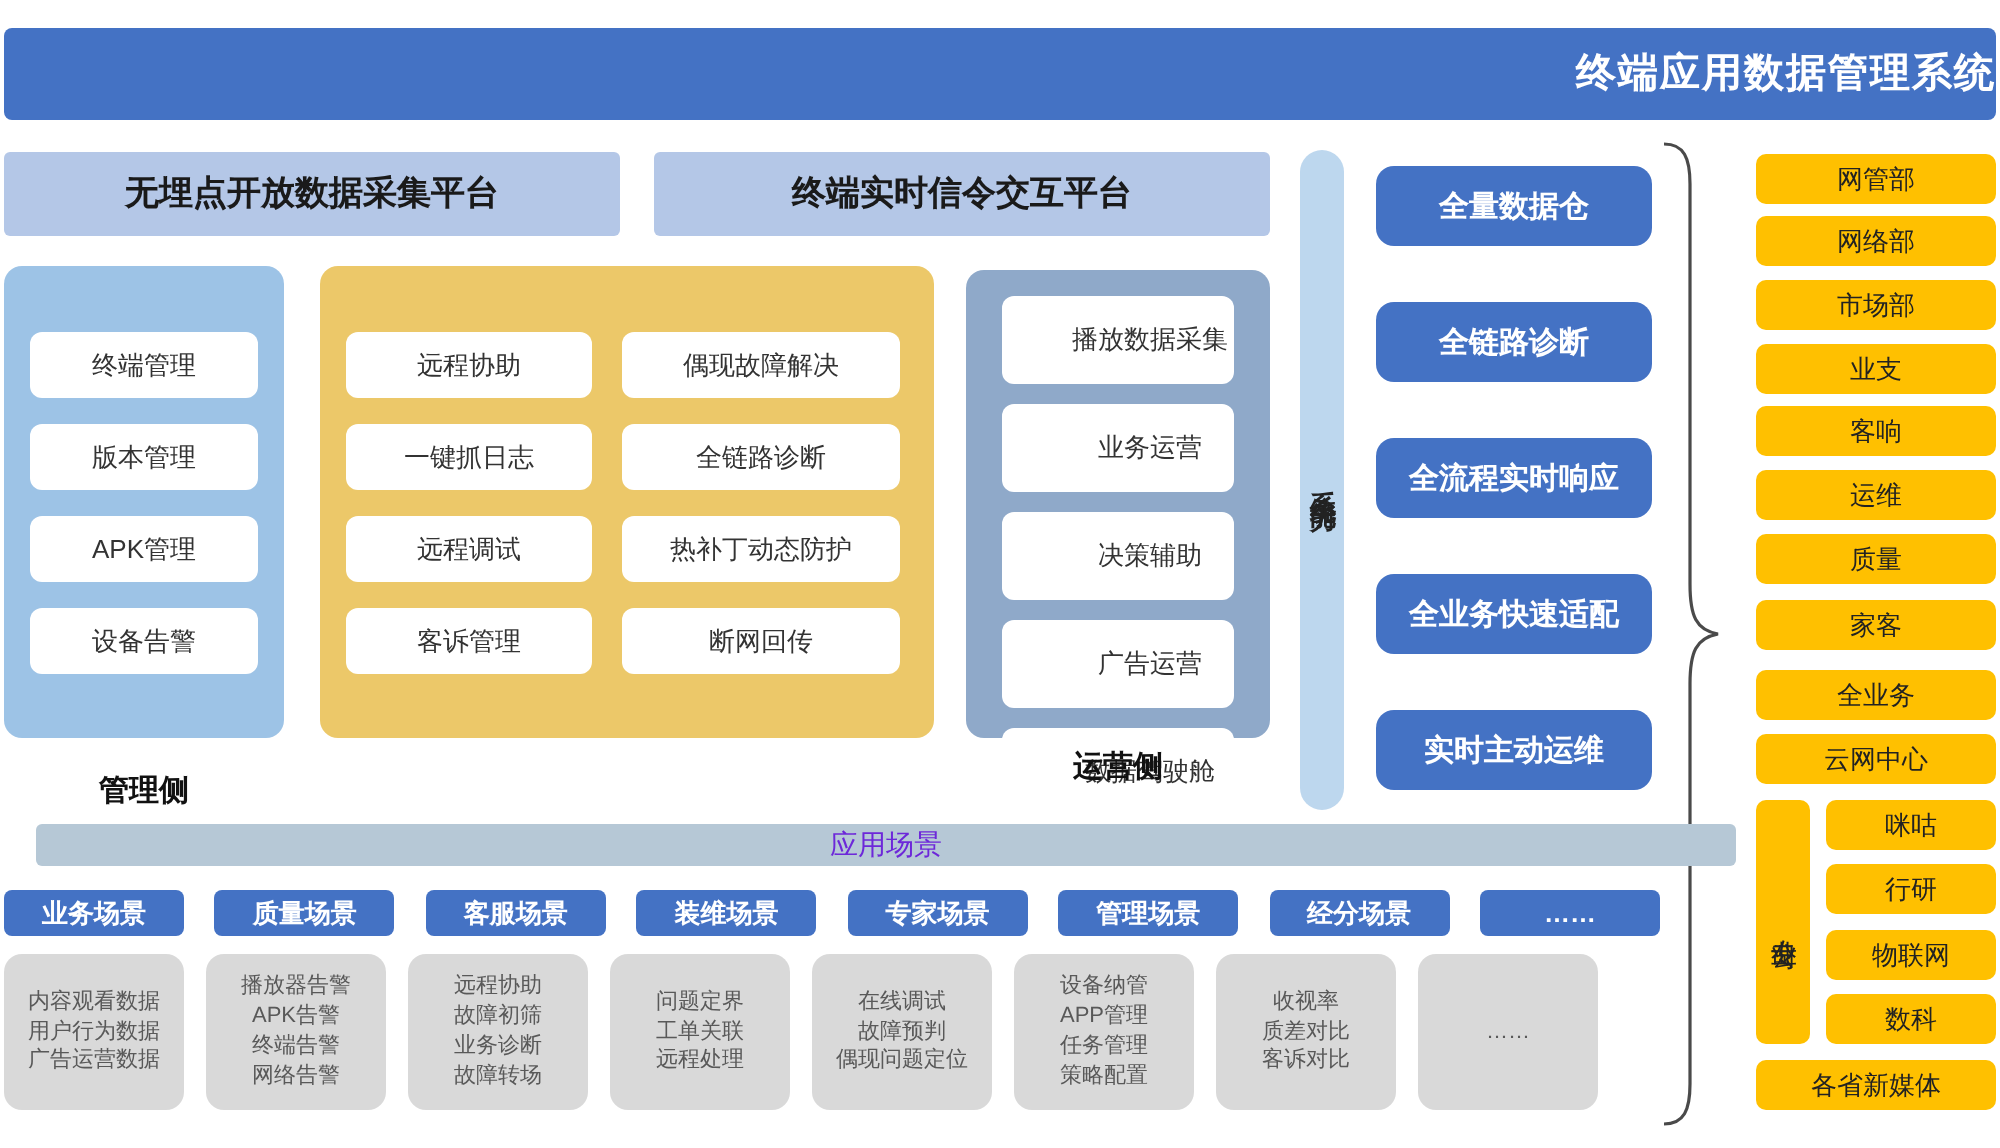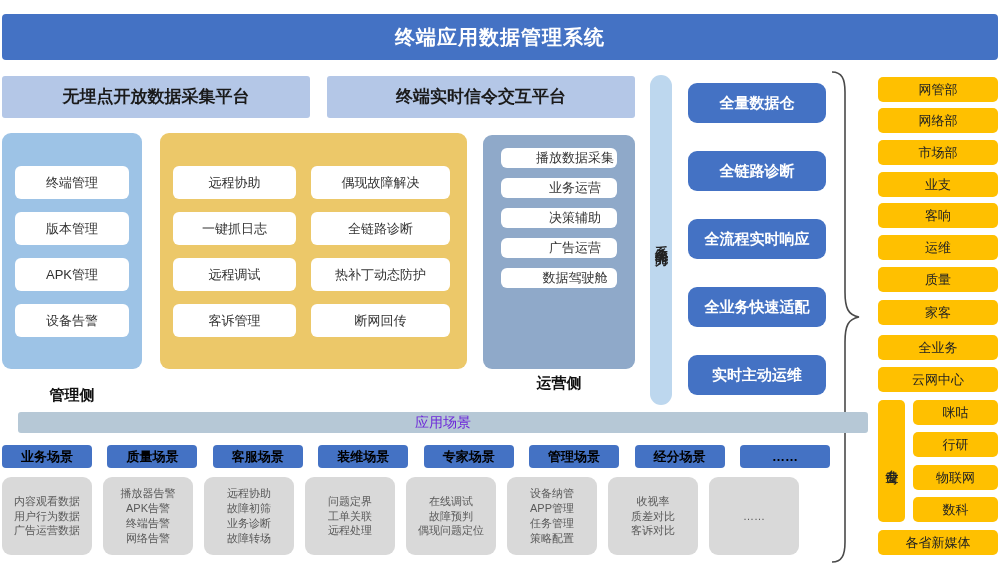--- a/index.html
+++ b/index.html
@@ -4,52 +4,52 @@
 <style>
   :root{
     --blue:#4472c4; --hdr:#b4c7e7; --mgmt:#9dc3e6; --gold:#ecc869;
     --steel:#8fa9c9; --capbar:#bdd7ee; --orange:#ffc000; --scbar:#b6c8d6; --gray:#d9d9d9;
   }
   html,body{margin:0;padding:0;}
   body{font-family:"Liberation Sans","DejaVu Sans",sans-serif;background:#fff;}
   #stage{position:relative;width:1000px;height:574px;background:#fff;overflow:hidden;}
   .abs{position:absolute;box-sizing:border-box;}
   .banner{left:2px;top:14px;width:996px;height:46px;background:var(--blue);border-radius:4px;
-    color:#fff;font-weight:bold;font-size:20px;line-height:46px;text-align:center;letter-spacing:1px;}
+    color:#fff;font-weight:bold;font-size:20px;line-height:46px;text-align:right;letter-spacing:1px;}
   .phdr{top:76px;height:42px;background:var(--hdr);border-radius:3px;color:#1a1a1a;
     font-weight:bold;font-size:17px;line-height:42px;text-align:center;}
   .phdr1{left:2px;width:308px;} .phdr2{left:327px;width:308px;}
   .col{border-radius:9px;}
   .col-mgmt{left:2px;top:133px;width:140px;height:236px;background:var(--mgmt);
     display:flex;flex-direction:column;padding:33px 13px 0;gap:13px;}
   .col-ops{left:160px;top:133px;width:307px;height:236px;background:var(--gold);
     display:grid;grid-template-columns:123px 139px;column-gap:15px;row-gap:13px;
     padding:33px 0 0 13px;align-content:start;}
   .col-oper{left:483px;top:135px;width:152px;height:234px;background:var(--steel);
     display:flex;flex-direction:column;padding:13px 18px 0;gap:10px;}
   .witem{background:#fff;border-radius:6px;font-size:13px;color:#333;flex:0 0 auto;
     display:flex;align-items:center;justify-content:center;height:33px;}
-  .witem.sm{height:20px;padding-left:32px;}
+  .witem.sm{height:44px;padding-left:32px;}
   .col-label{top:374px;font-weight:bold;font-size:15px;color:#111;text-align:center;}
   .lbl-mgmt{left:2px;width:140px;margin-top:12px;} .lbl-ops{left:160px;width:307px;} .lbl-oper{left:483px;width:152px;}
   .capbar{left:650px;top:75px;width:22px;height:330px;background:var(--capbar);border-radius:11px;
     display:flex;align-items:center;justify-content:center;}
   .capbar span{writing-mode:vertical-rl;text-orientation:upright;font-size:13px;font-weight:bold;
     color:#222;letter-spacing:3px;}
   .capbtn{left:688px;width:138px;height:40px;background:var(--blue);border-radius:9px;color:#fff;
     font-weight:bold;font-size:15px;display:flex;align-items:center;justify-content:center;}
   .org{left:878px;width:120px;height:25px;background:var(--orange);border-radius:5px;font-size:13px;
     color:#222;display:flex;align-items:center;justify-content:center;}
   .org.sub{left:913px;width:85px;text-align:center;}
   .org.vgroup{left:878px;top:400px;width:27px;height:122px;}
   .org.vgroup span{writing-mode:vertical-rl;text-orientation:upright;font-size:13px;letter-spacing:1px;}
   .scbar{left:2px;top:412px;width:850px;height:21px;background:var(--scbar);border-radius:3px;
     font-size:14px;color:#6d28d9;line-height:21px;text-align:center;margin-left:16px;}
   .scrow{left:2px;top:445px;width:828px;display:flex;justify-content:space-between;}
-  .scbtn{width:90px;height:23px;background:var(--blue);border-radius:4px;color:#000000;font-weight:bold;
+  .scbtn{width:90px;height:23px;background:var(--blue);border-radius:4px;color:#ffffff;font-weight:bold;
     font-size:13px;display:flex;align-items:center;justify-content:center;}
   .dtrow{left:2px;top:477px;width:797px;display:flex;justify-content:space-between;}
   .dtbox{width:90px;height:78px;background:var(--gray);border-radius:9px;color:#595959;font-size:11px;
     line-height:1.35;display:flex;align-items:center;justify-content:center;text-align:center;
     white-space:pre-line;}
   .brace{left:828px;top:70px;width:36px;height:494px;}
 </style>
 </head>
 <body>
 

